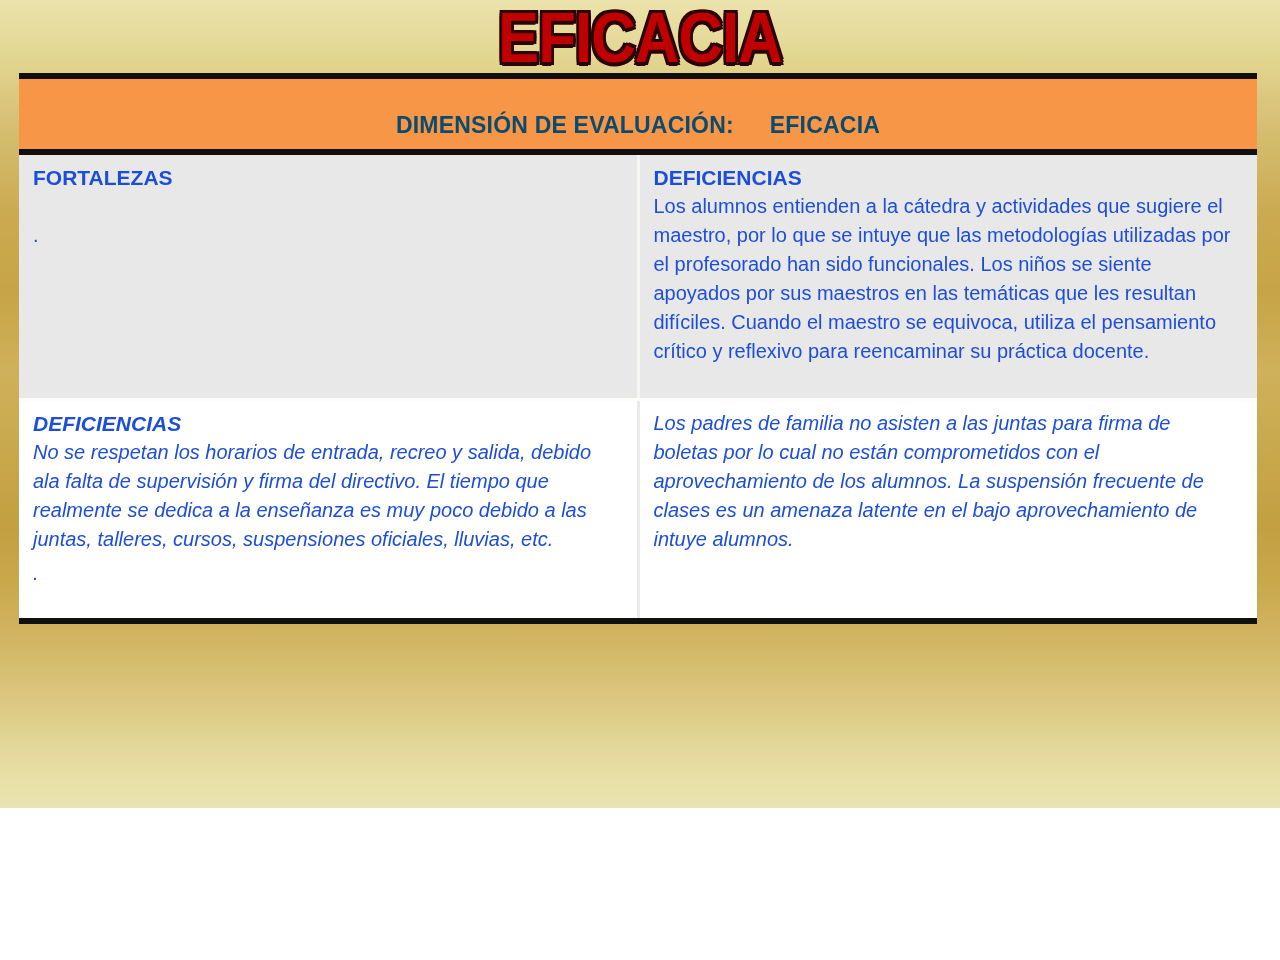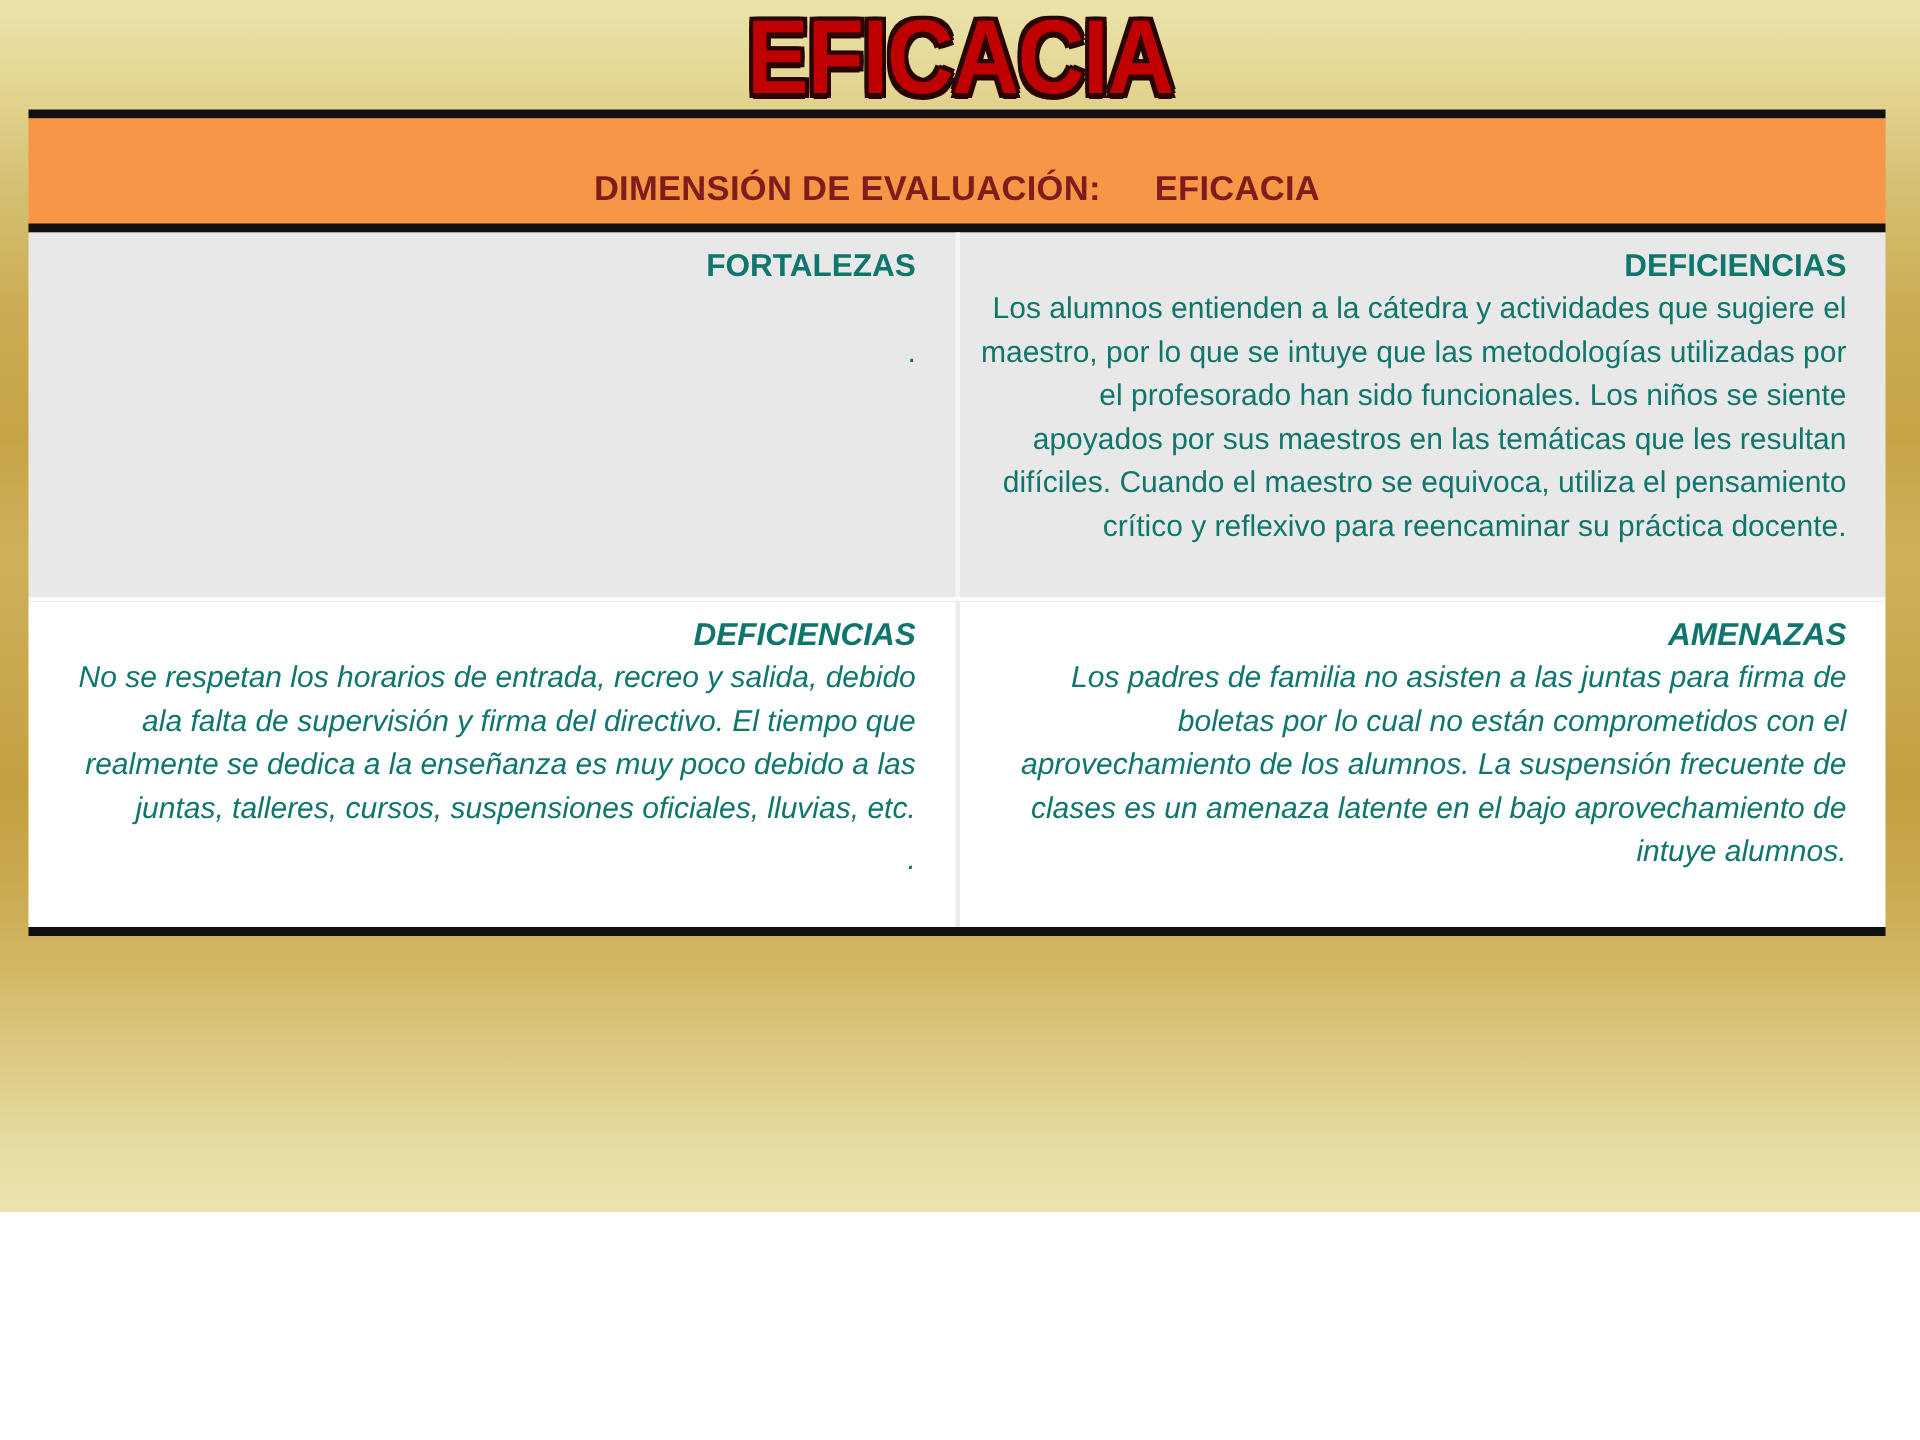--- a/index.html
+++ b/index.html
@@ -62,36 +62,36 @@
   }
   .table-header {
     height: 76px;
     background: #f79646;
     border-bottom: 6px solid #101010;
     display: flex;
     align-items: flex-end;
     justify-content: center;
     padding-bottom: 10px;
     box-sizing: border-box;
-    color: #7f1d1d;
+    color: #0c4a6e;
     font-weight: bold;
     font-size: 23px;
     letter-spacing: 0.2px;
   }
   .hdr-gap { display: inline-block; width: 36px; }
   .row { display: flex; }
   .row-top { border-bottom: 3px solid #fcfcfa; }
   .row-top .cell { background: #e8e8e8; min-height: 243px; }
   .row-bottom .cell { background: #ffffff; min-height: 217px; font-style: italic; }
   .cell {
     flex: 1 1 0;
     box-sizing: border-box;
     padding: 8px 26px 6px 14px;
-    text-align: right;
-    color: #0f766e;
+    text-align: left;
+    color: #1d4ed8;
   }
   .row-top .cell-left { border-right: 3px solid #f6f6f3; }
   .row-bottom .cell-left { border-right: 3px solid #ebebeb; }
   .cell-heading {
     font-weight: bold;
     font-size: 21px;
     line-height: 29px;
   }
   .cell-body {
     font-size: 20px;
@@ -136,20 +136,19 @@
 
     <div class="row row-bottom">
 
       <div class="cell cell-left">
         <div class="cell-heading">DEFICIENCIAS</div>
         <div class="cell-body">No se respetan los horarios de entrada, recreo y salida, debido ala falta de supervisión y firma del directivo. El tiempo que realmente se dedica a la enseñanza es muy poco debido a las juntas, talleres, cursos, suspensiones oficiales, lluvias, etc.</div>
         <div class="cell-footnote gap-small">.</div>
       </div>
 
       <div class="cell">
-        <div class="cell-heading">AMENAZAS</div>
         <div class="cell-body">Los padres de familia no asisten a las juntas para firma de boletas por lo cual no están comprometidos con el aprovechamiento de los alumnos. La suspensión frecuente de clases es un amenaza latente en el bajo aprovechamiento de intuye alumnos.</div>
       </div>
 
     </div>
 
   </div>
 </div>
 
 </body></html>

